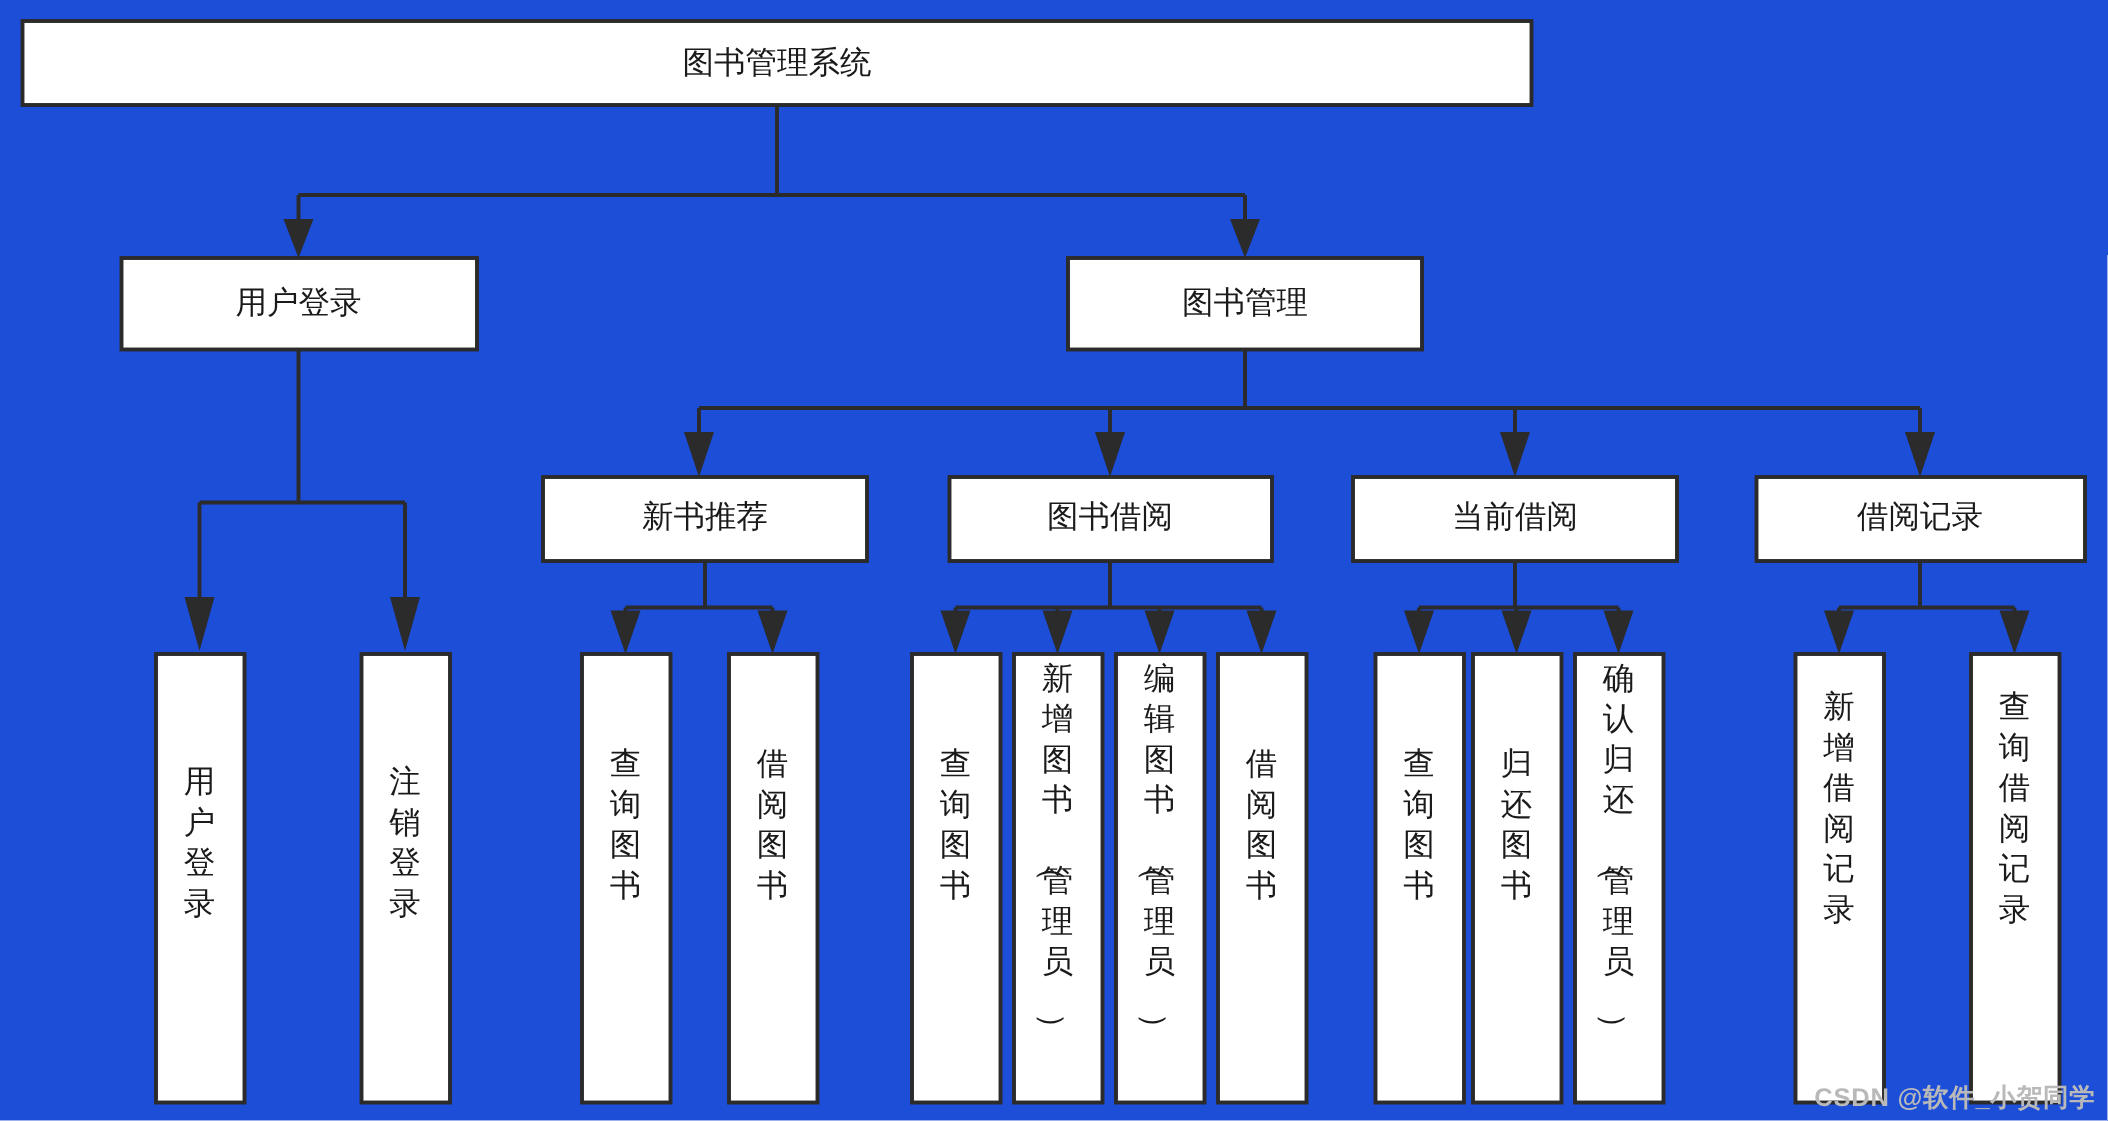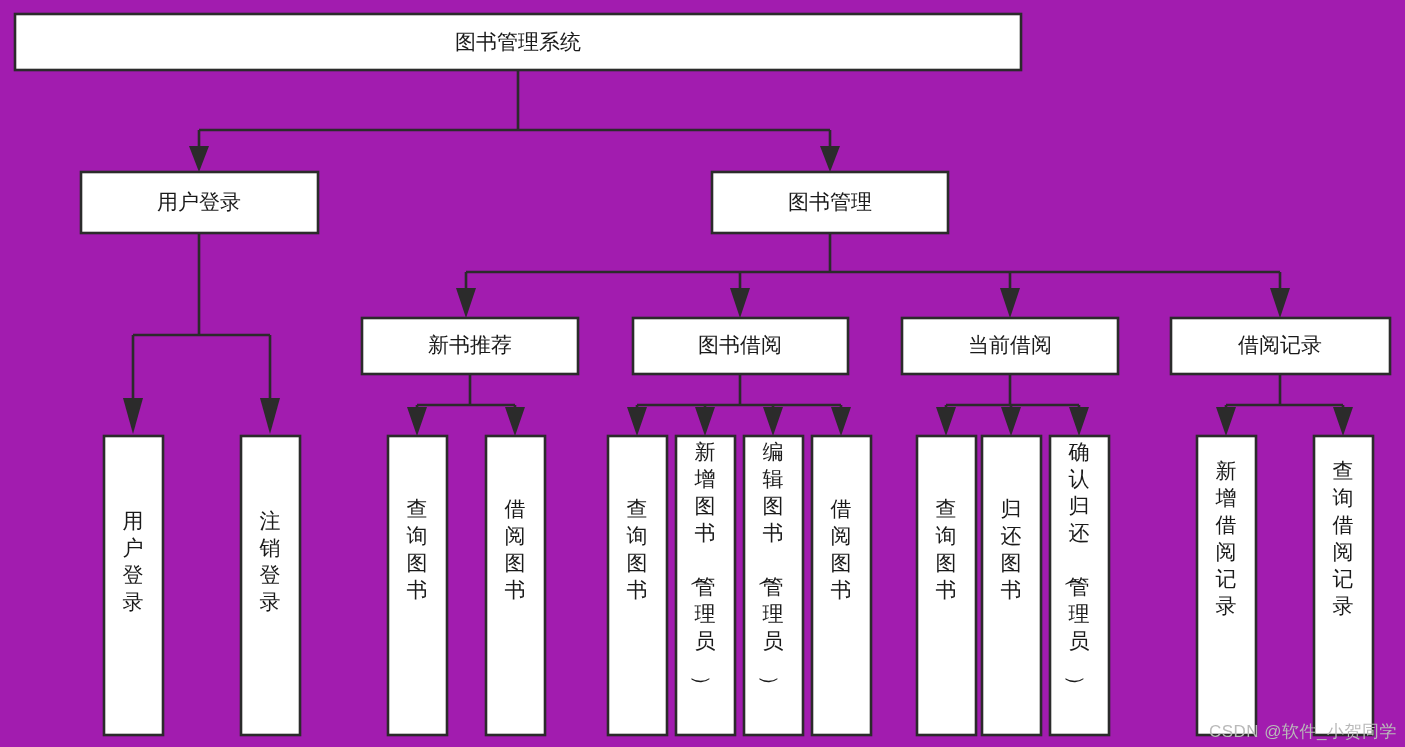--- a/index.html
+++ b/index.html
@@ -7,21 +7,21 @@
     padding: 0;
     background: #ffffff;
   }
   body {
     font-family: "Liberation Sans", "DejaVu Sans", sans-serif;
   }
   #diagram-root {
     position: relative;
     width: 1405px;
     height: 747px;
-    background: #a21caf;
+    background: #1d4ed8;
     overflow: hidden;
   }
   svg#flow {
     position: absolute;
     top: 0;
     left: 0;
     width: 1405px;
     height: 747px;
     display: block;
   }
@@ -56,20 +56,21 @@
   .watermark {
     position: absolute;
     right: 8px;
     bottom: 4px;
     font-family: "Liberation Sans", "DejaVu Sans", sans-serif;
     font-size: 17px;
     color: #b9b9b9;
     letter-spacing: 0.5px;
     white-space: nowrap;
     user-select: none;
+    font-weight: bold;
   }
 </style>
 </head>
 <body>
 
 <div id="diagram-root">
 
   <svg id="flow" viewBox="0 0 1405 747">
 
     <g>

